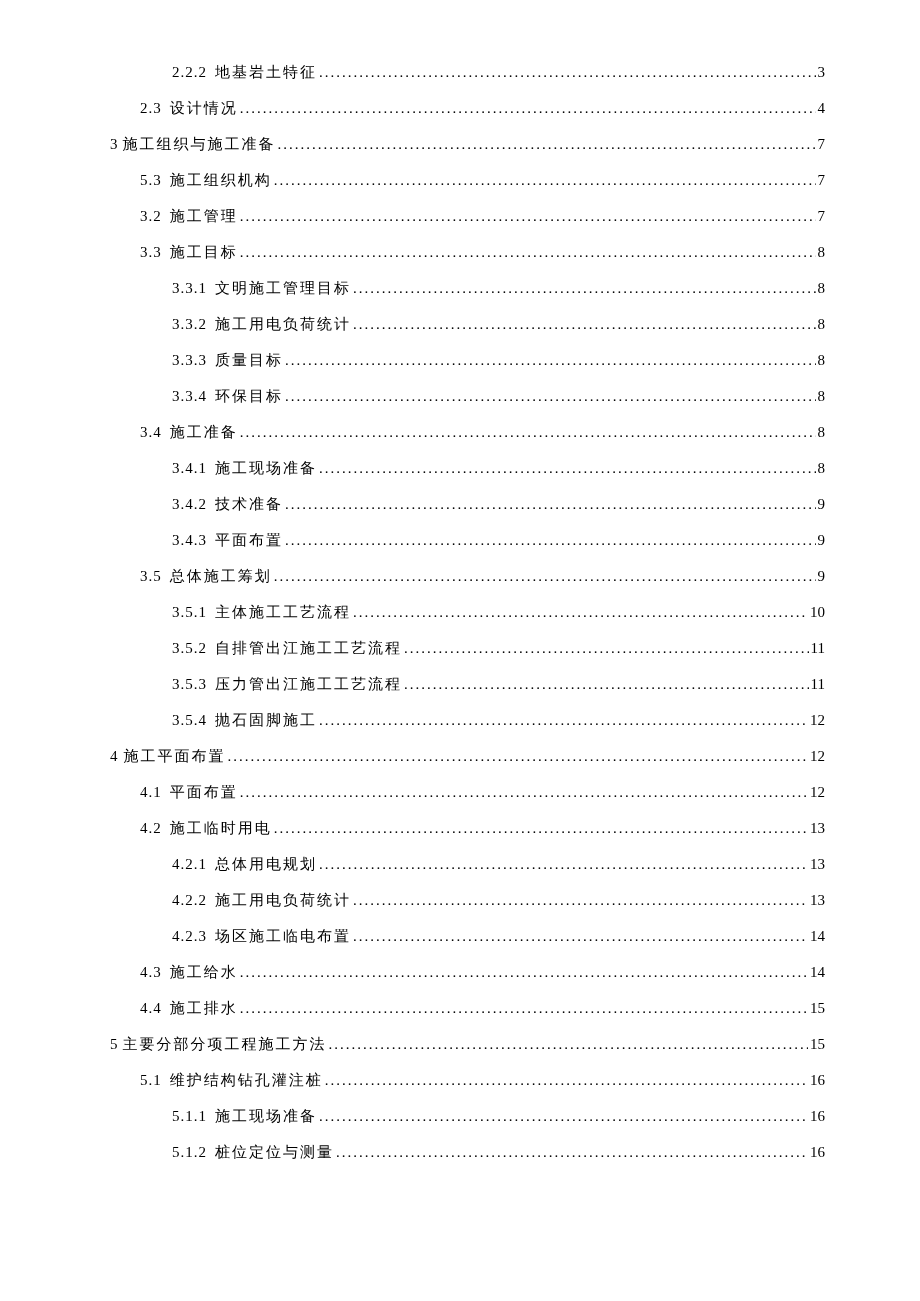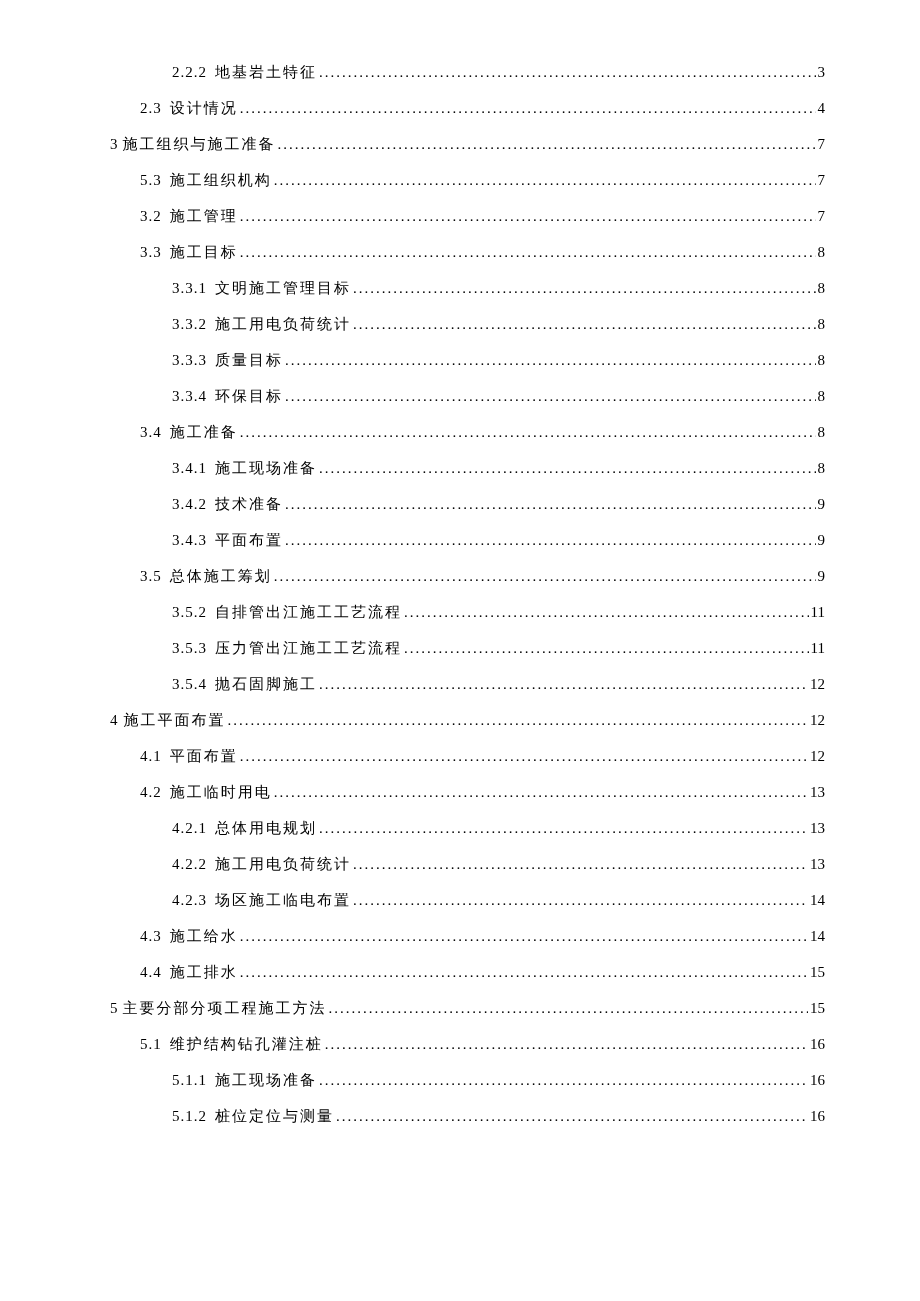--- a/index.html
+++ b/index.html
@@ -134,20 +134,26 @@
       <span class="toc-leader"></span>
       <span class="toc-page">9</span>
     </div>
     <div class="toc-entry indent-1">
       <span class="toc-num">3.5</span>
       <span class="toc-title">总体施工筹划</span>
       <span class="toc-leader"></span>
       <span class="toc-page">9</span>
     </div>
     <div class="toc-entry indent-2">
+      <span class="toc-num">3.5.1</span>
+      <span class="toc-title">主体施工工艺流程</span>
+      <span class="toc-leader"></span>
+      <span class="toc-page">10</span>
+    </div>
+    <div class="toc-entry indent-2">
       <span class="toc-num">3.5.2</span>
       <span class="toc-title">自排管出江施工工艺流程</span>
       <span class="toc-leader"></span>
       <span class="toc-page">11</span>
     </div>
     <div class="toc-entry indent-2">
       <span class="toc-num">3.5.3</span>
       <span class="toc-title">压力管出江施工工艺流程</span>
       <span class="toc-leader"></span>
       <span class="toc-page">11</span>

